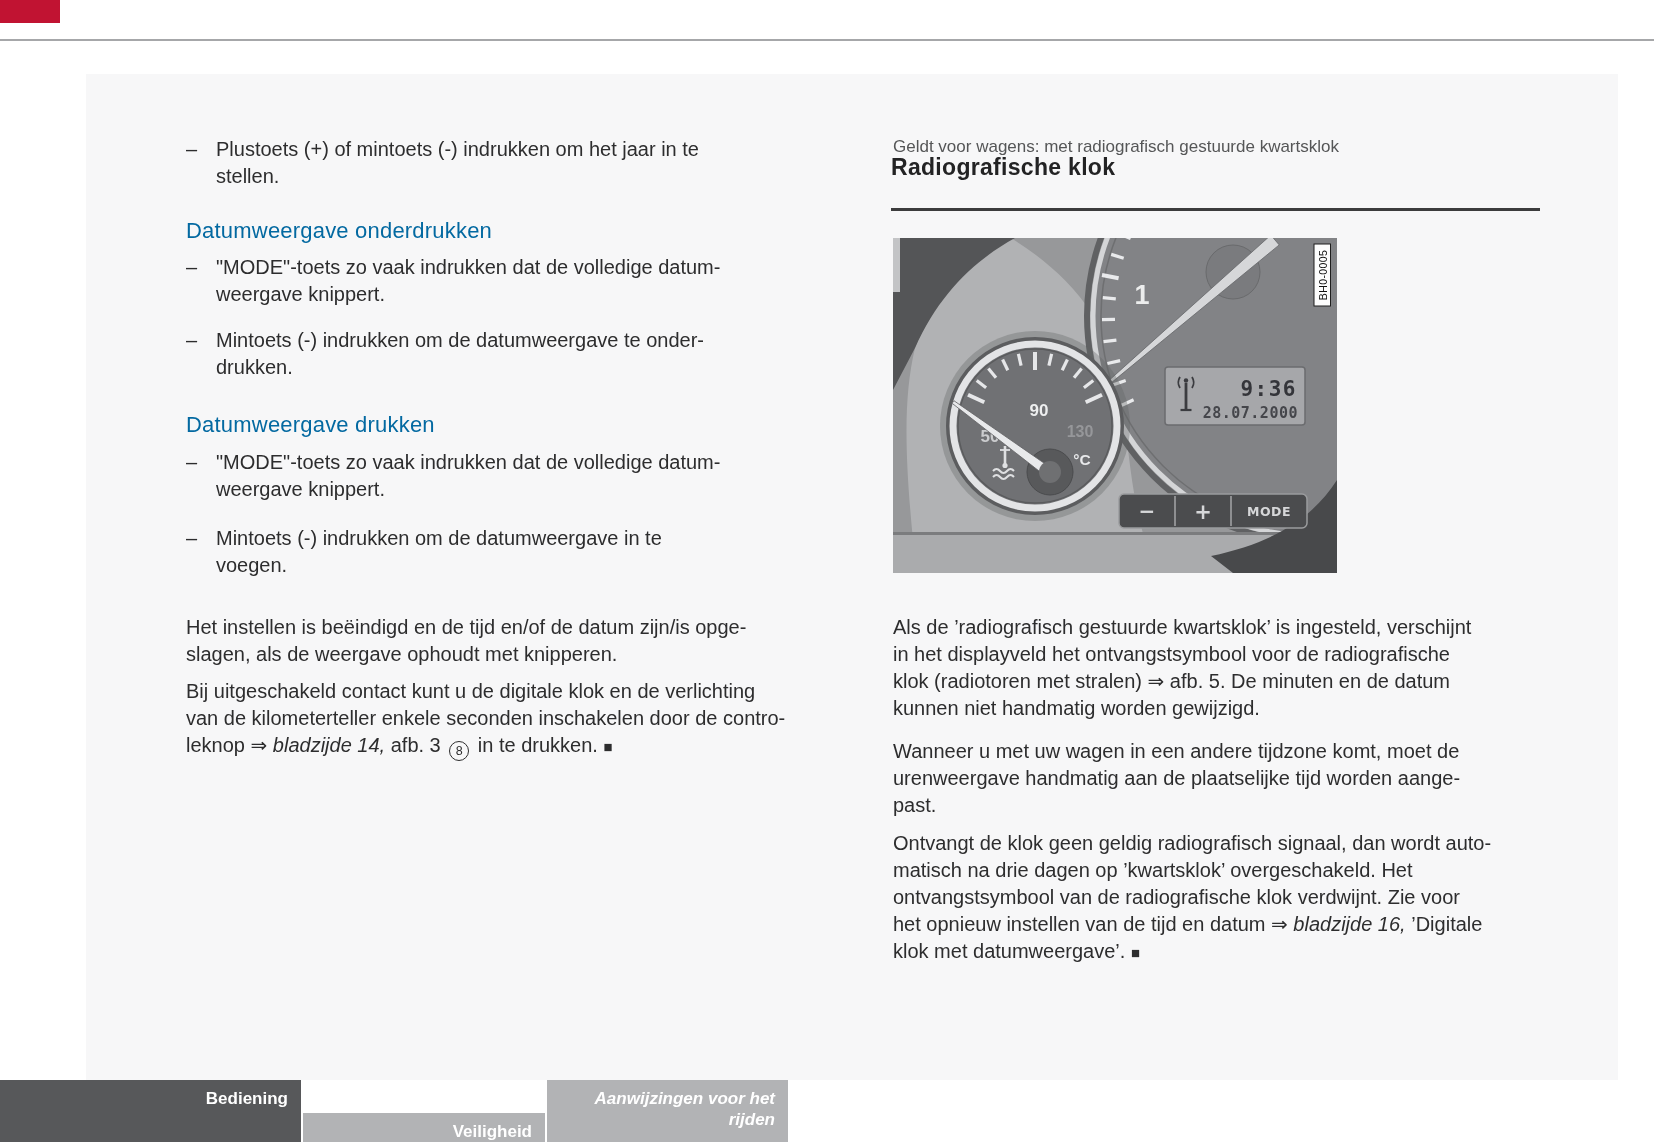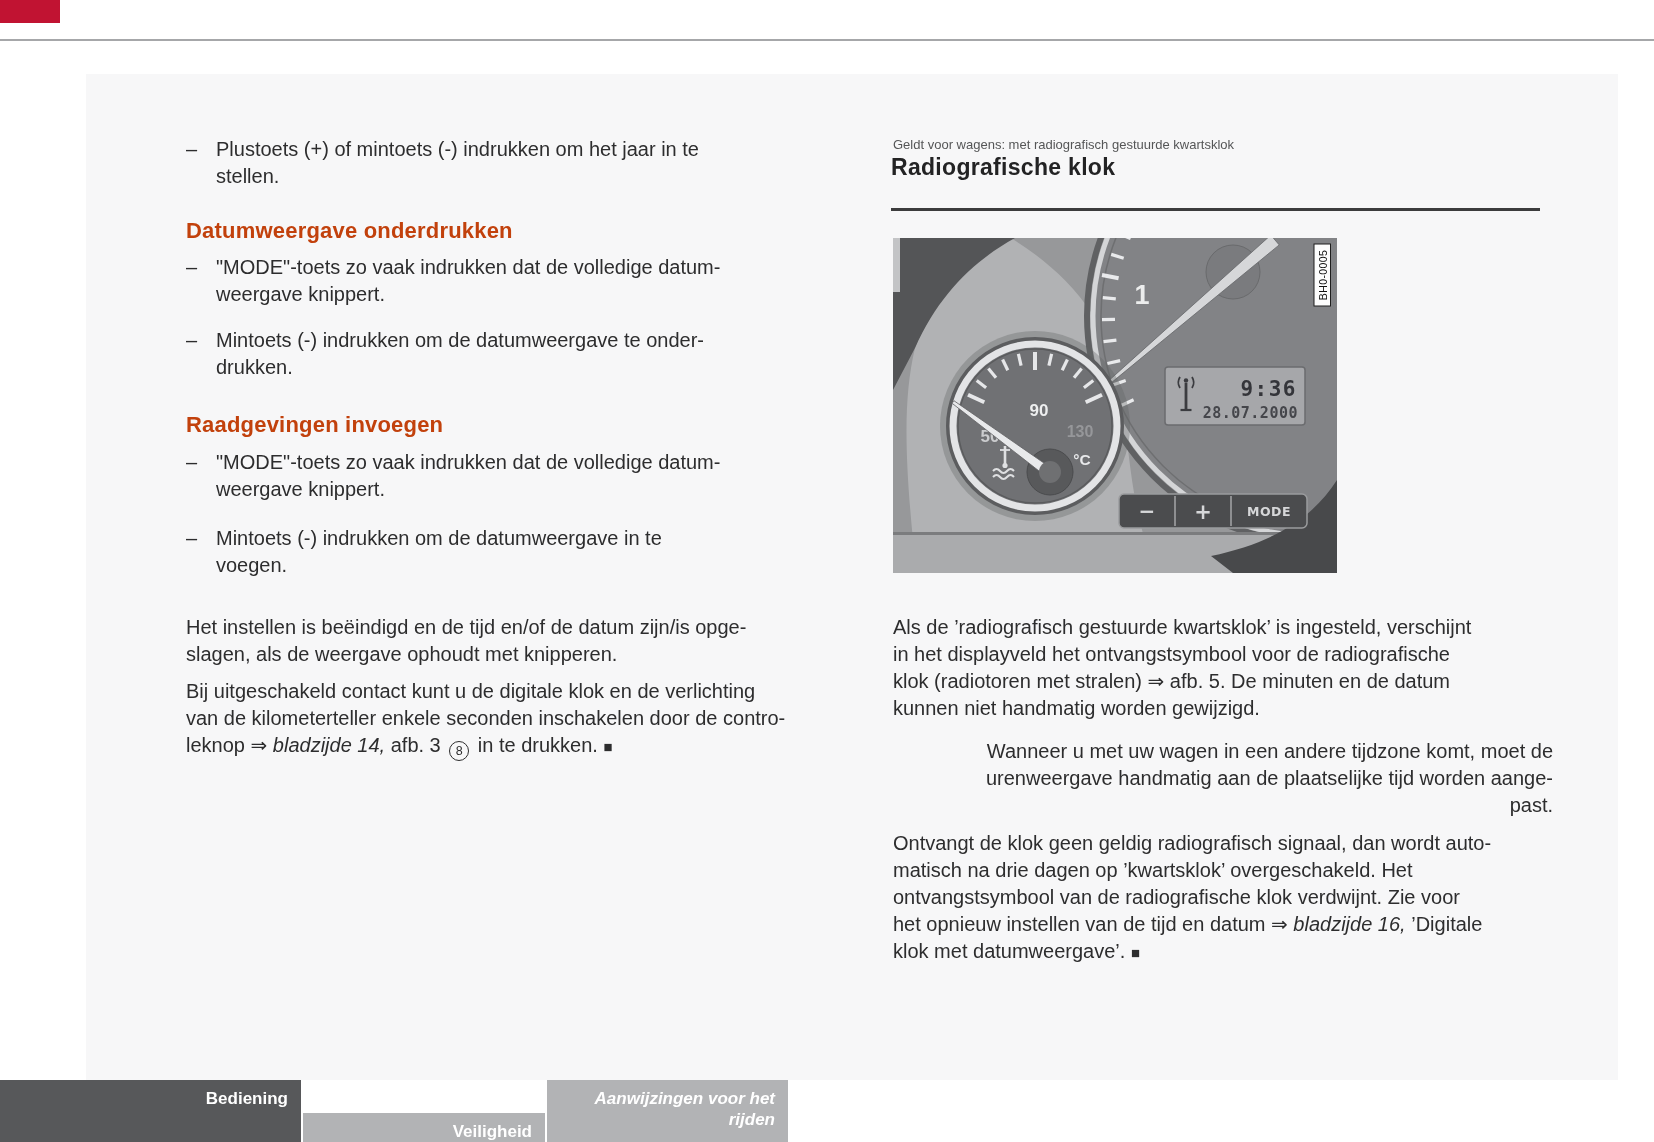--- a/index.html
+++ b/index.html
@@ -8,29 +8,29 @@
   .abs{position:absolute;}
   
   #corner-marker{left:0;top:0;width:60px;height:23px;background:#c11332;}
   #top-rule{left:0;top:39px;width:1654px;height:2px;background:#a6a7a9;}
   #content-panel{left:86px;top:74px;width:1532px;height:1006px;background:#f7f7f8;}
   
   .body-txt{font-size:20px;line-height:27px;white-space:pre-line;color:#2d2d2e;}
   .bullet{width:660px;}
   .bullet .dash{position:absolute;left:0;top:0;font-size:20px;line-height:27px;}
   .bullet .btxt{display:block;margin-left:30px;}
-  .subhead{font-size:22px;font-weight:bold;color:#c2410c;letter-spacing:.2px;white-space:nowrap;}
+  .subhead{font-size:22px;font-weight:normal;color:#0369a1;letter-spacing:.2px;white-space:nowrap;}
   .it{font-style:italic;}
   .arr{font-family:"DejaVu Sans",sans-serif;}
   .end{font-size:15px;}
   .circ{display:inline-flex;align-items:center;justify-content:center;width:18px;height:18px;
         border:1.4px solid #2d2d2e;border-radius:50%;font-size:12.5px;line-height:1;
         margin:0 3px;position:relative;top:3px;}
   
-  #applies-note{font-size:13px;color:#555657;}
+  #applies-note{font-size:17px;color:#555657;}
   #section-title{font-size:23px;font-weight:bold;color:#232324;letter-spacing:.3px;white-space:nowrap;}
   #title-rule{height:2.5px;background:#3c3c3d;}
   #figure-caption{font-size:16.5px;line-height:21px;font-weight:bold;color:#222223;white-space:pre-line;width:210px;}
   
   #footer-bar{left:0;top:1080px;width:1654px;height:62px;display:flex;gap:2px;}
   .tab{box-sizing:border-box;height:72px;background:#b2b3b5;color:#ffffff;font-weight:bold;
        font-size:17px;line-height:21px;text-align:right;padding:8px 13px 0 0;white-space:pre-line;}
   .tab.active{background:#57585a;}
 </style>
 </head>
@@ -55,21 +55,21 @@
     <span class="btxt body-txt">"MODE"-toets zo vaak indrukken dat de volledige datum-
 weergave knippert.</span>
   </div>
 
   <div class="abs bullet" style="left:186px;top:327px;">
     <span class="dash">–</span>
     <span class="btxt body-txt">Mintoets (-) indrukken om de datumweergave te onder-
 drukken.</span>
   </div>
 
-  <div class="abs subhead" style="left:186px;top:412px;">Raadgevingen invoegen</div>
+  <div class="abs subhead" style="left:186px;top:412px;">Datumweergave drukken</div>
 
   <div class="abs bullet" style="left:186px;top:449px;">
     <span class="dash">–</span>
     <span class="btxt body-txt">"MODE"-toets zo vaak indrukken dat de volledige datum-
 weergave knippert.</span>
   </div>
 
   <div class="abs bullet" style="left:186px;top:525px;">
     <span class="dash">–</span>
     <span class="btxt body-txt">Mintoets (-) indrukken om de datumweergave in te
@@ -181,21 +181,21 @@
       <text transform="rotate(-90 429.5 37)" x="429.5" y="41" text-anchor="middle" font-size="10.5" letter-spacing="0.4" fill="#111">BH0-0005</text>
     </g>
   </svg>
 
 
   <div class="abs body-txt" style="left:893px;top:614px;width:660px;">Als de ’radiografisch gestuurde kwartsklok’ is ingesteld, verschijnt
 in het displayveld het ontvangstsymbool voor de radiografische
 klok (radiotoren met stralen) ⇒ afb. 5. De minuten en de datum
 kunnen niet handmatig worden gewijzigd.</div>
 
-  <div class="abs body-txt" style="left:893px;top:738px;width:660px;text-align:right;">Wanneer u met uw wagen in een andere tijdzone komt, moet de
+  <div class="abs body-txt" style="left:893px;top:738px;width:660px;">Wanneer u met uw wagen in een andere tijdzone komt, moet de
 urenweergave handmatig aan de plaatselijke tijd worden aange-
 past.</div>
 
   <div class="abs body-txt" style="left:893px;top:830px;width:660px;white-space:normal;"><span>Ontvangt de klok geen geldig radiografisch signaal, dan wordt auto-</span><br><span>matisch na drie dagen op ’kwartsklok’ overgeschakeld. Het</span><br><span>ontvangstsymbool van de radiografische klok verdwijnt. Zie voor</span><br><span>het opnieuw instellen van de tijd en datum </span><span class="arr">⇒</span><span> </span><span class="it">bladzijde 16,</span><span> ’Digitale</span><br><span>klok met datumweergave’. </span><span class="end">■</span></div>
 
   <div class="abs" id="footer-bar">
     <div class="tab active" style="width:301px;">Bediening</div>
     <div class="tab" style="width:242px;margin-top:33px;">Veiligheid</div>
     <div class="tab" style="width:241px;font-style:italic;">Aanwijzingen voor het
 rijden</div>

